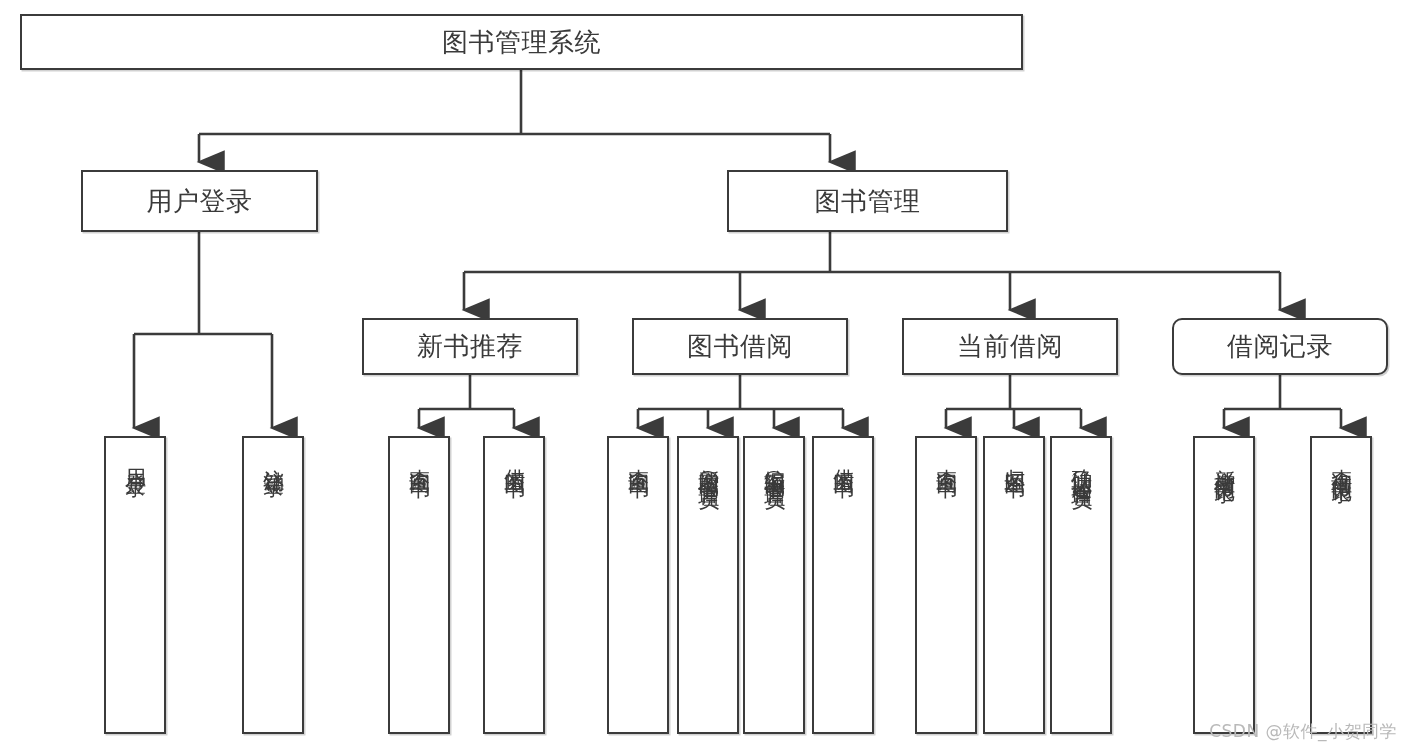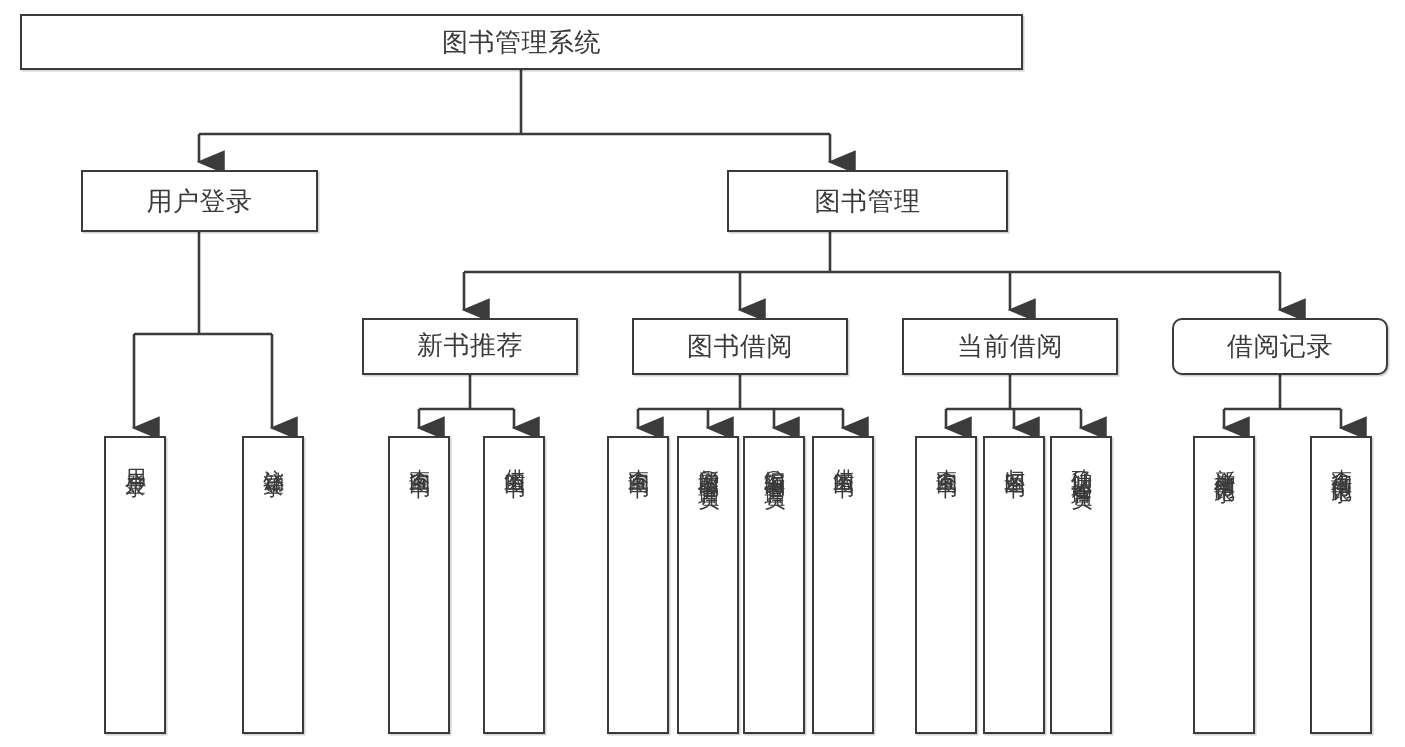--- a/index.html
+++ b/index.html
@@ -124,21 +124,21 @@
     <span class="label">图书管理系统</span>
   </div>
 
   <div class="node" style="left:81px; top:170px; width:237px; height:62px;">
     <span class="label">用户登录</span>
   </div>
   <div class="node" style="left:711px; top:170px; width:281px; height:62px;margin-left:16px;">
     <span class="label">图书管理</span>
   </div>
 
-  <div class="node" style="left:362px; top:318px; width:216px; height:57px;font-family:Liberation Serif, serif;">
+  <div class="node" style="left:362px; top:318px; width:216px; height:57px;">
     <span class="label">新书推荐</span>
   </div>
   <div class="node" style="left:632px; top:318px; width:216px; height:57px;align-items:center;">
     <span class="label">图书借阅</span>
   </div>
   <div class="node" style="left:902px; top:318px; width:216px; height:57px;">
     <span class="label">当前借阅</span>
   </div>
   <div class="node" style="left:1172px; top:318px; width:216px; height:57px;border-radius:10px;">
     <span class="label">借阅记录</span>
@@ -181,14 +181,15 @@
     <span class="label">确认归还（管理员）</span>
   </div>
 
   <div class="node vertical" style="left:1193px; top:436px; width:62px; height:298px;">
     <span class="label">新增借阅记录</span>
   </div>
   <div class="node vertical" style="left:1310px; top:436px; width:62px; height:298px;">
     <span class="label">查询借阅记录</span>
   </div>
 
+  <div class="watermark">CSDN @软件_小贺同学</div>
 
 </div>
 
 </body></html>

